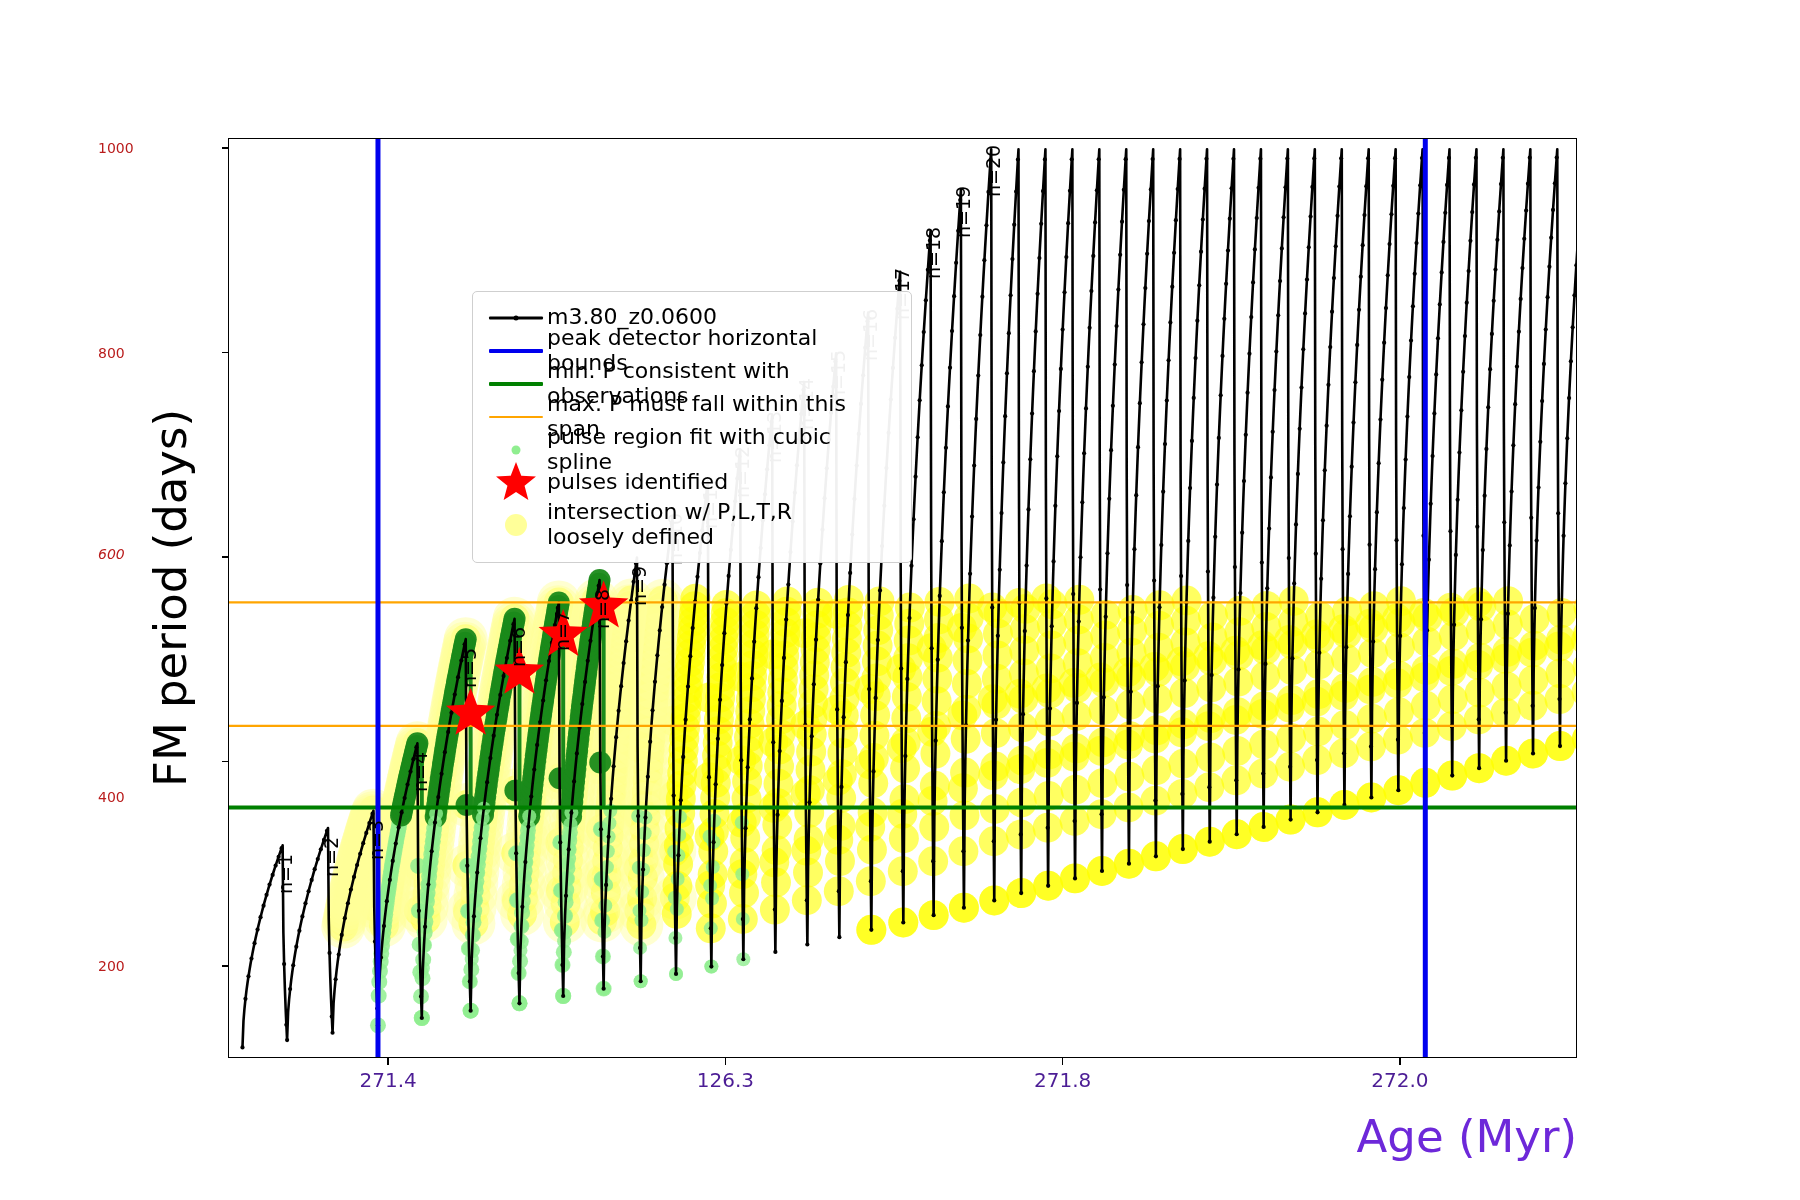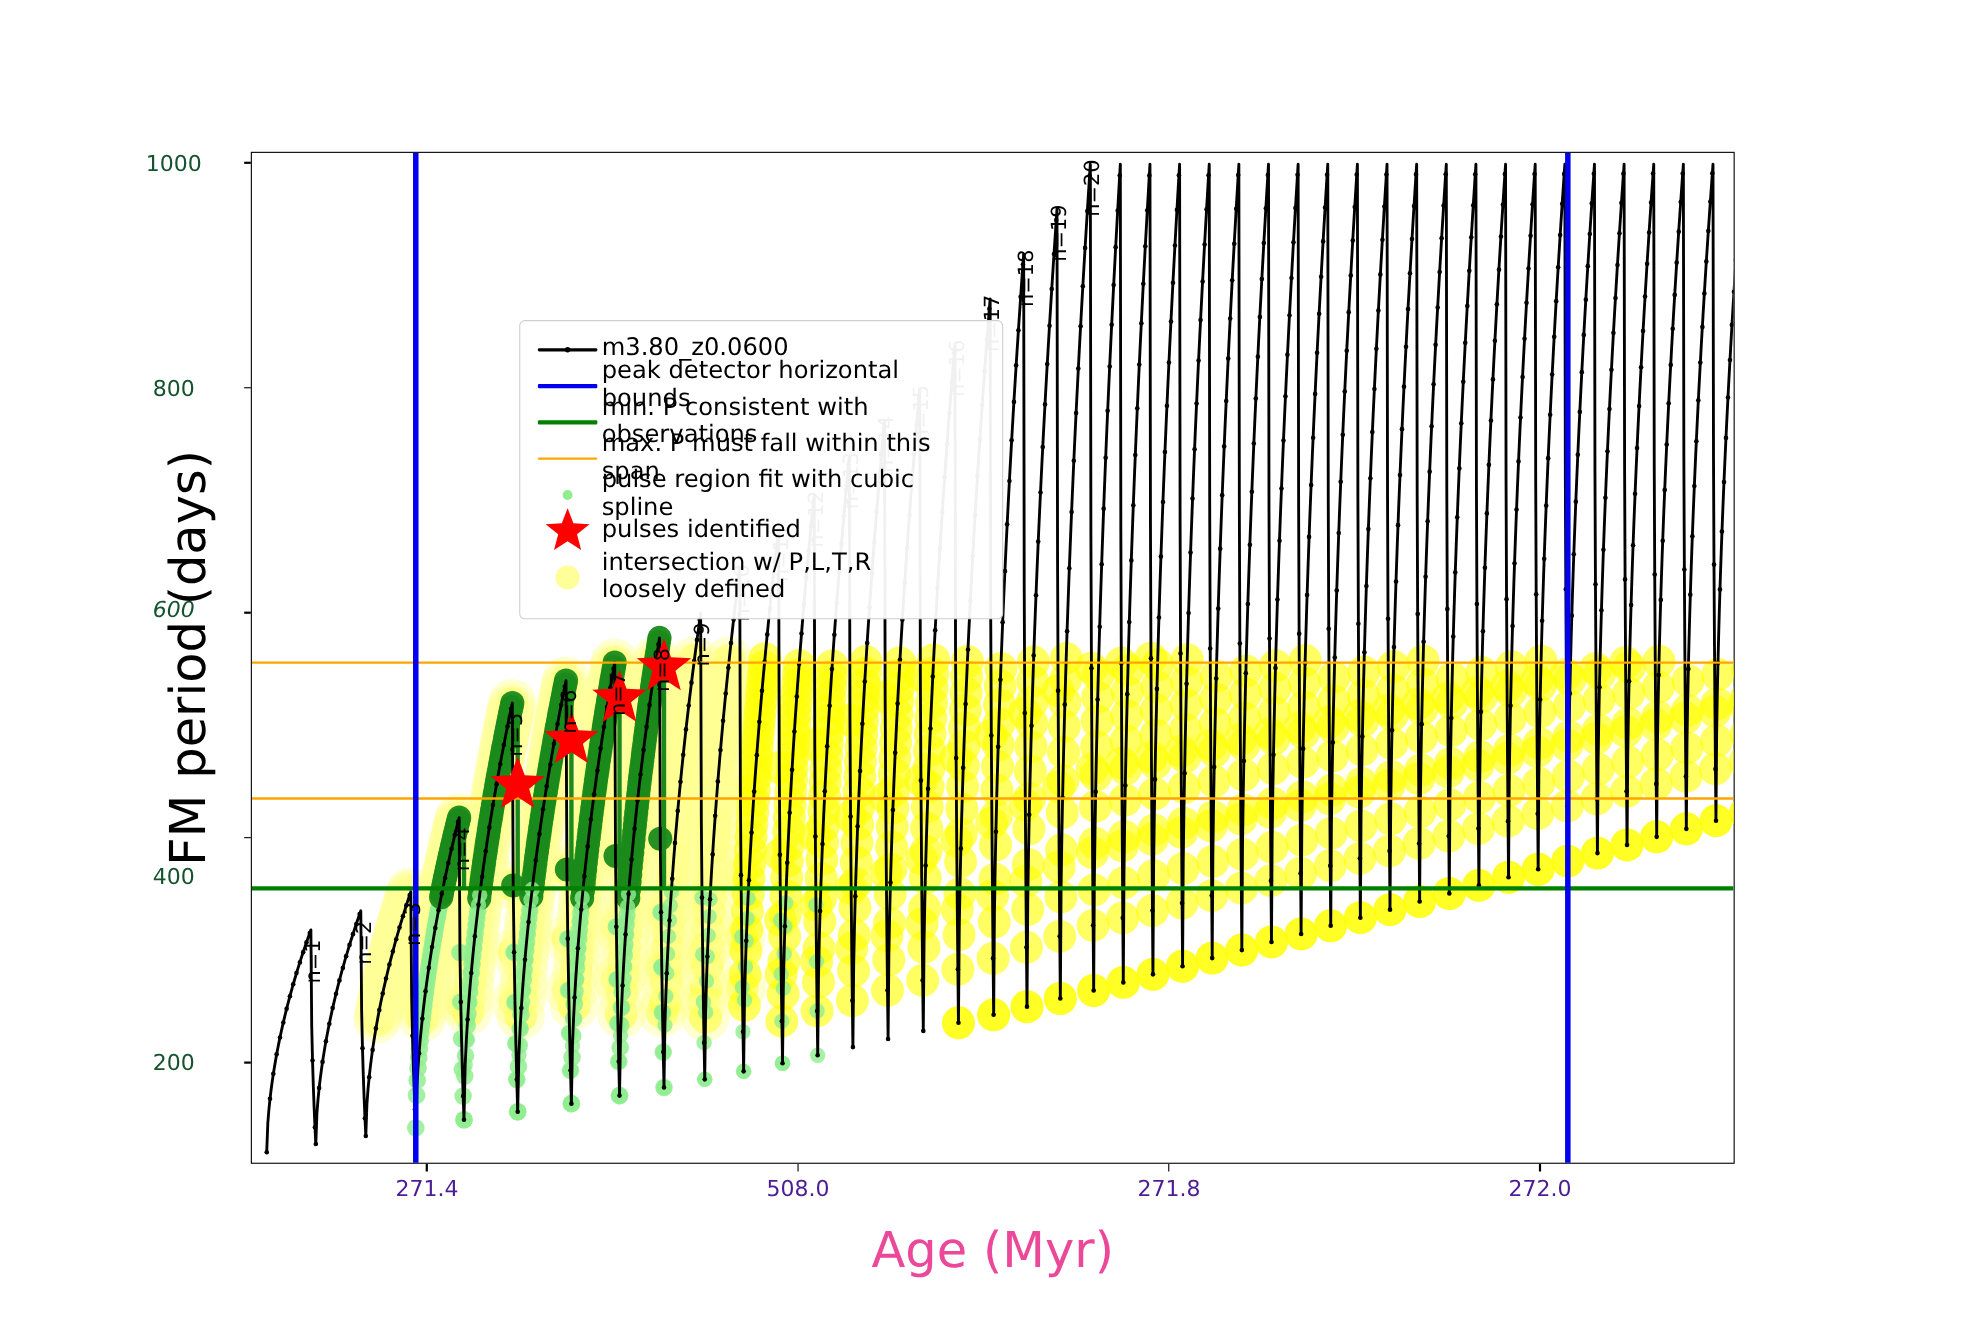--- a/index.html
+++ b/index.html
@@ -10,27 +10,27 @@
   
   #axes{position:absolute;left:228px;top:138px;width:1349px;height:920px;
         border:1.6px solid #000;box-sizing:border-box;background:#fff;overflow:hidden;}
   #plotclip{position:absolute;inset:0;overflow:hidden;}
 
   
   #ylabel{position:absolute;left:0;top:0;width:920px;height:64px;
           transform-origin:0 0;transform:translate(138px,1058px) rotate(-90deg);
           display:flex;align-items:center;justify-content:center;
           font-size:45px;color:#000;letter-spacing:0px;}
-  .ytick{position:absolute;right:1582px;width:120px;text-align:center;
-         font-size:20px;color:#14532d;transform:translateY(-50%);white-space:nowrap;}
+  .ytick{position:absolute;right:1582px;width:120px;text-align:left;
+         font-size:14px;color:#b91c1c;transform:translateY(-50%);white-space:nowrap;}
   .ytickmark{position:absolute;left:222px;width:7px;height:1.6px;background:#000;}
 
   
-  #xlabel{position:absolute;left:228px;top:1110px;width:1349px;text-align:center;
-          font-size:45px;color:#ec4899;}
+  #xlabel{position:absolute;left:228px;top:1110px;width:1349px;text-align:right;
+          font-size:45px;color:#6d28d9;}
   .xtick{position:absolute;top:1068px;font-size:20px;color:#4c1d95;
          transform:translateX(-50%);white-space:nowrap;}
   .xtickmark{position:absolute;top:1058px;width:1.6px;height:7px;background:#000;}
 
   
   .layer{position:absolute;inset:0;}
   svg.layer{overflow:visible;}
 
   
   .nlabel{position:absolute;font-size:19px;color:#000;white-space:nowrap;
@@ -71,21 +71,21 @@
       <div class="ytick" style="top: 352.667px;">800</div>
       <div class="ytickmark" style="top: 351.867px;"></div>
       <div class="ytick" style="top: 148.222px;">1000</div>
       <div class="ytickmark" style="top: 147.422px;"></div>
     </div>
 
   <div id="xlabel">Age (Myr)</div>
   <div id="xticks">
       <div class="xtick" style="left: 388.194px;">271.4</div>
       <div class="xtickmark" style="left: 387.394px;"></div>
-      <div class="xtick" style="left: 725.444px;">508.0</div>
+      <div class="xtick" style="left: 725.444px;">126.3</div>
       <div class="xtickmark" style="left: 724.644px;"></div>
       <div class="xtick" style="left: 1062.69px;">271.8</div>
       <div class="xtickmark" style="left: 1061.89px;"></div>
       <div class="xtick" style="left: 1399.94px; text-align: center;">272.0</div>
       <div class="xtickmark" style="left: 1399.14px;"></div>
     </div>
 
   <div id="axes">
     <div id="plotclip">
       <svg class="layer" id="svg-yellow" viewBox="0 0 1349 920" preserveAspectRatio="none">

